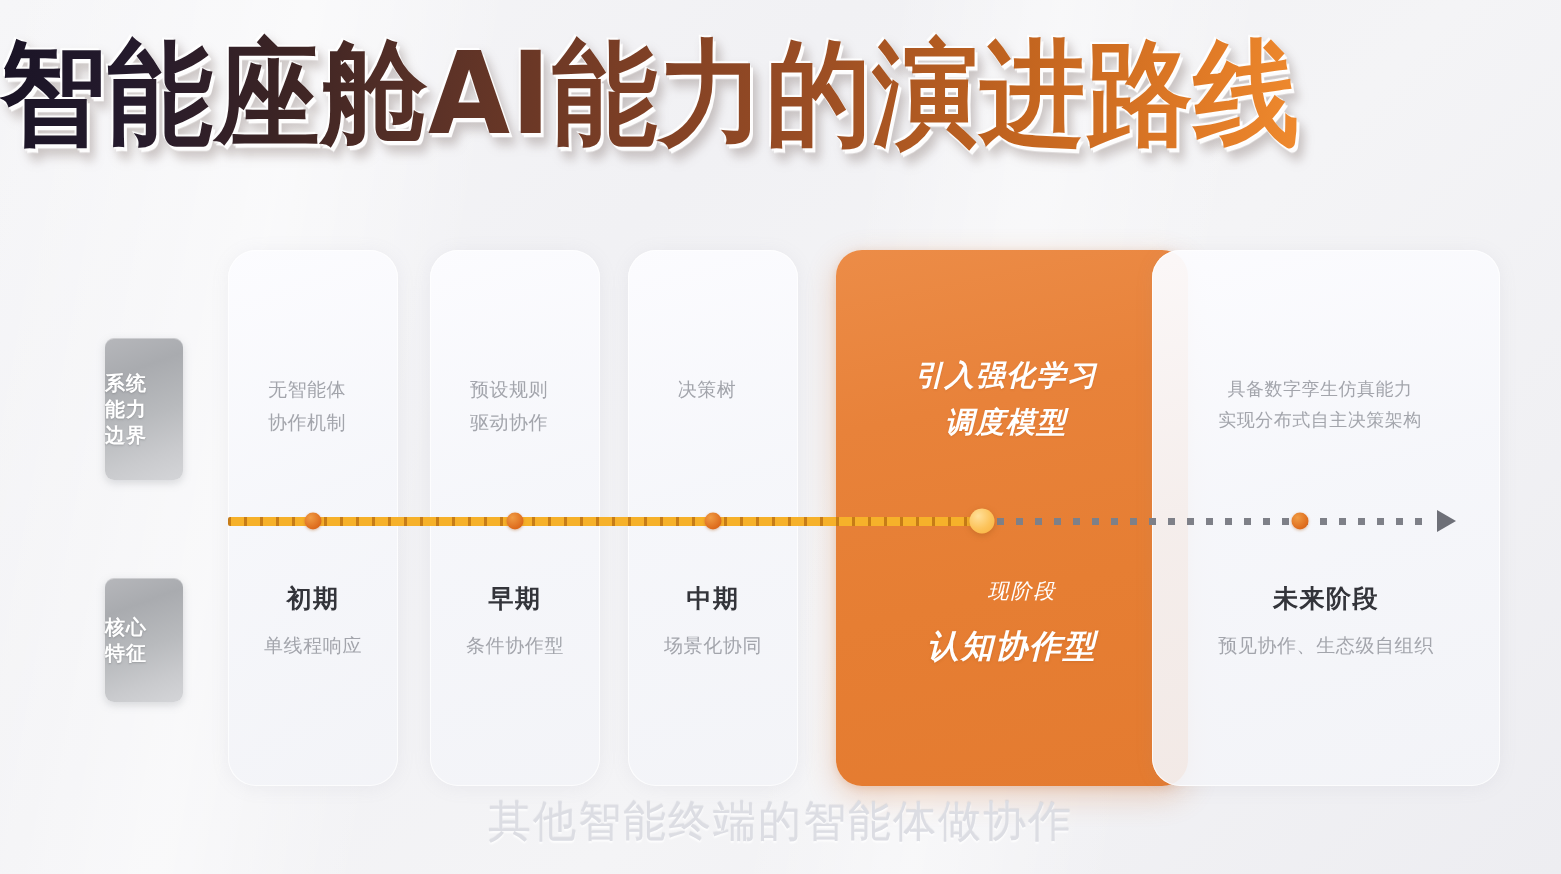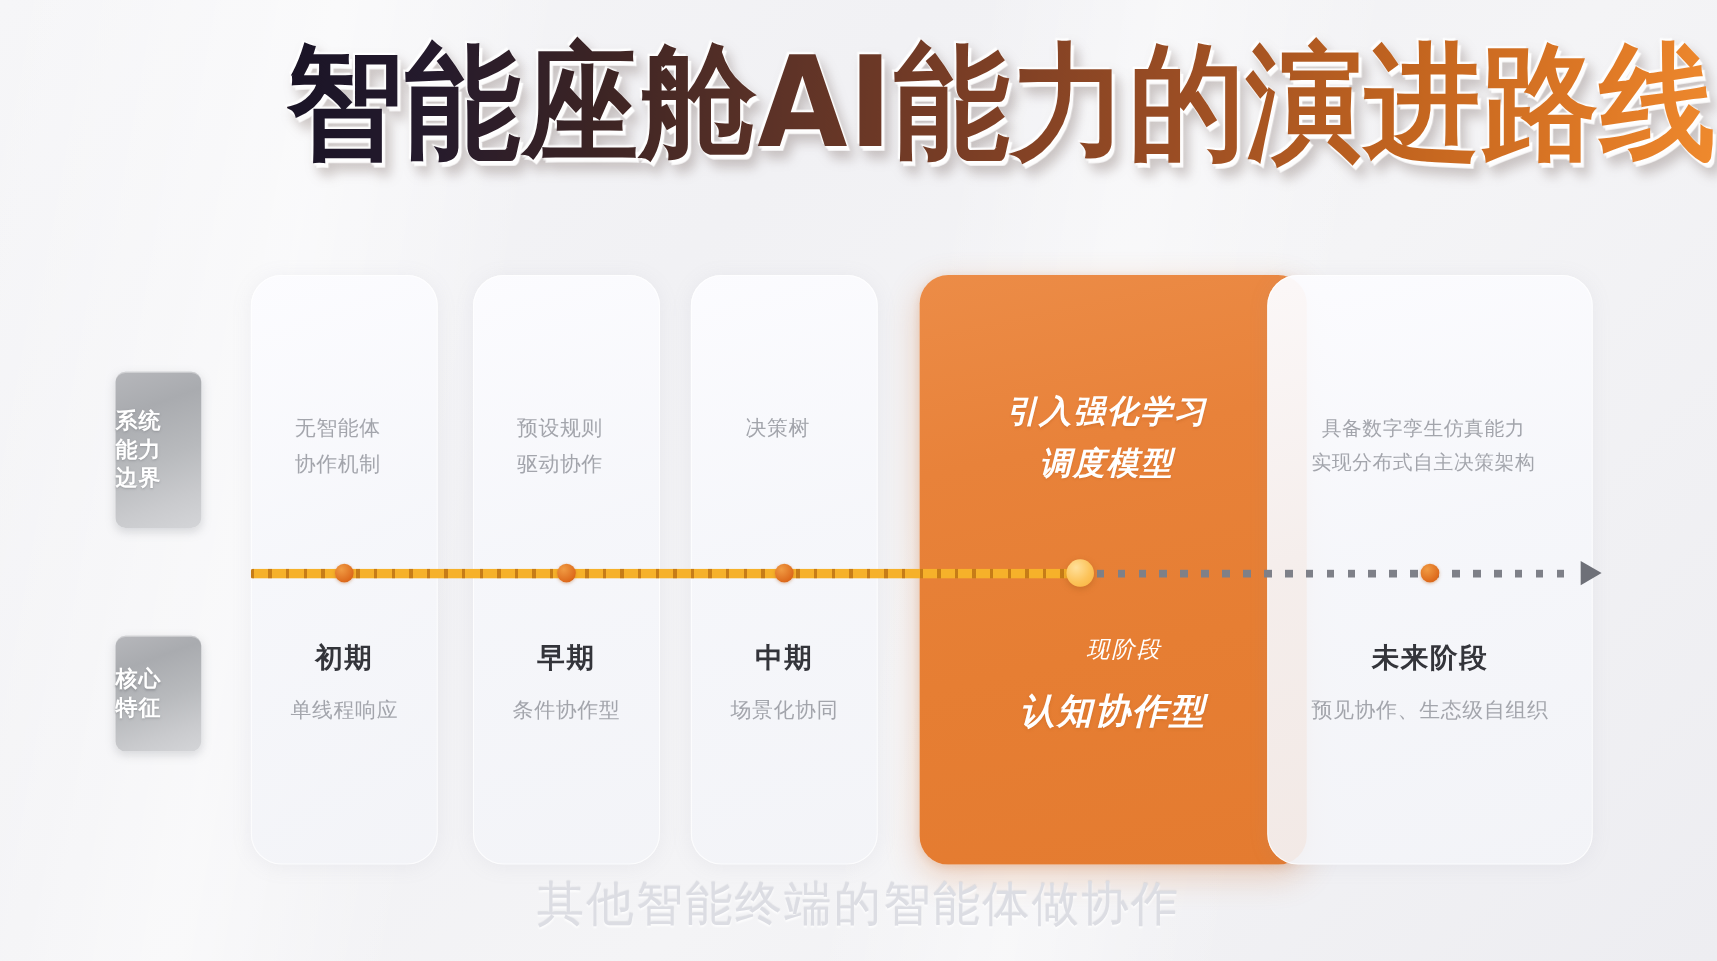--- a/index.html
+++ b/index.html
@@ -23,21 +23,21 @@
       linear-gradient(100deg, rgba(255,255,255,0.00) 0%, rgba(255,255,255,0.55) 18%, rgba(255,255,255,0.0) 30%,
                               rgba(255,255,255,0.0) 52%, rgba(255,255,255,0.45) 62%, rgba(255,255,255,0.0) 74%);
     pointer-events: none;
   }
 
   
   .title-wrap {
     position: absolute;
     left: 0; right: 0;
     top: 36px;
-    text-align: right;
+    text-align: left;
     height: 140px;
   }
   .title {
     display: inline-block;
     font-family: "DejaVu Sans", "Liberation Sans", sans-serif;
     font-size: 106px;
     font-weight: 700;
     letter-spacing: 1px;
     line-height: 1.1;
     background: linear-gradient(95deg,
@@ -71,21 +71,21 @@
     align-items: center;
     color: #ffffff;
     font-size: 20px;
     font-weight: 700;
     line-height: 1.30;
     text-align: center;
     letter-spacing: 1px;
     text-shadow: 0 1px 2px rgba(110,112,118,0.45);
   }
   #row-label-capability { left: 105px; top: 338px; height: 142px; }
-  #row-label-feature    { left: 105px; top: 578px; height: 105px; }
+  #row-label-feature    { left: 105px; top: 578px; height: 124px; }
   .row-label span { display: block; }
 
   
   .cards {
     position: absolute;
     left: 228px;
     top: 250px;
     width: 1220px;
     height: 536px;
   }
@@ -104,21 +104,21 @@
     box-shadow:
         0 10px 30px rgba(205,110,45,0.30),
         0 2px 8px rgba(205,110,45,0.18);
     border-radius: 26px;
   }
   
   #card-0 { left: 0px;   width: 170px; }
   #card-1 { left: 202px; width: 170px; }
   #card-2 { left: 400px; width: 170px; }
   #card-3 { left: 608px; width: 352px; font-style: italic; }
-  #card-4 { left: 924px; width: 296px; }
+  #card-4 { left: 924px; width: 348px; }
 
   
   .cap-text {
     position: absolute;
     left: 0; right: 12px;
     top: 124px;
     text-align: center;
     font-size: 19px;
     line-height: 1.72;
     color: #a3a5ac;

